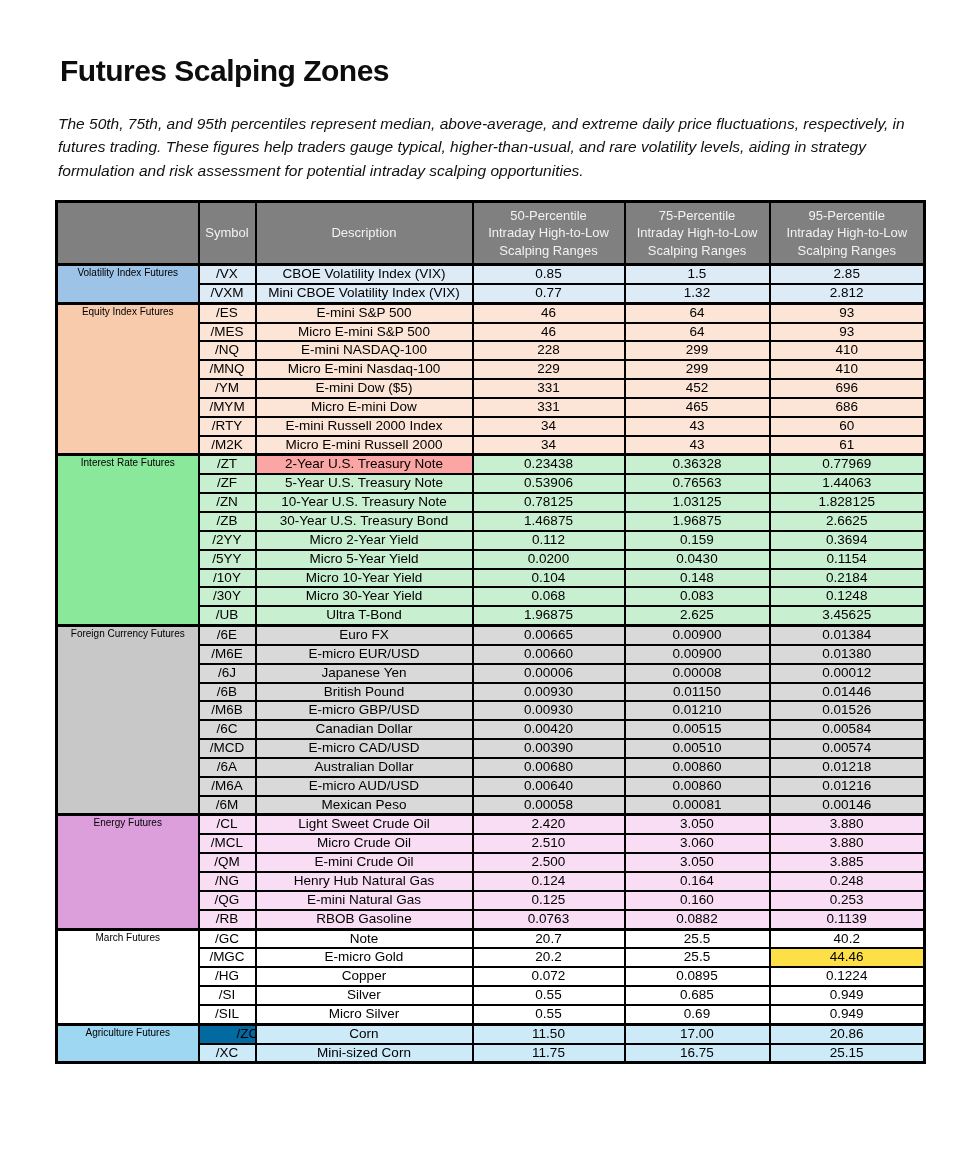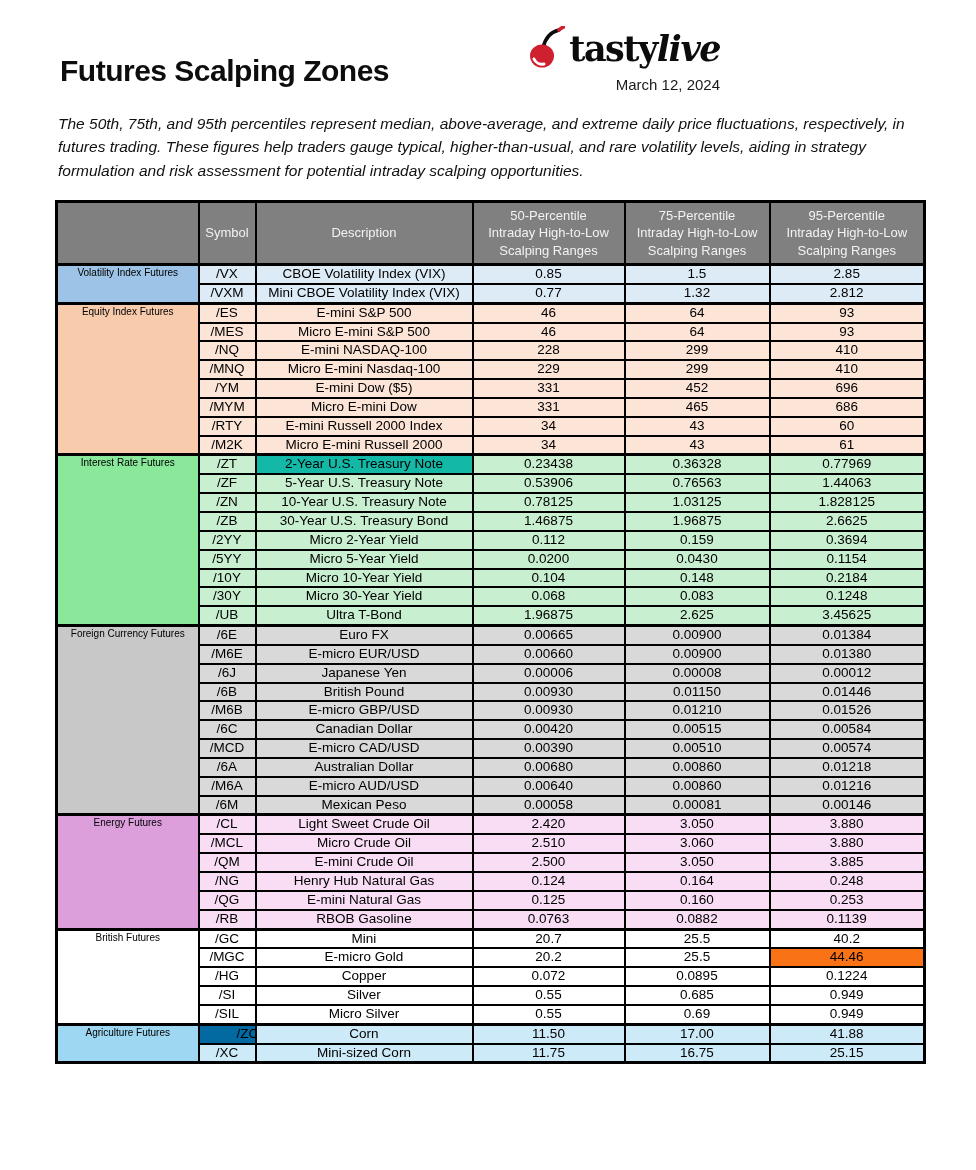--- a/index.html
+++ b/index.html
@@ -64,34 +64,20 @@
     vertical-align: top; font-size: 10px;
     padding-top: 2px; white-space: normal; line-height: 1.45;
   }
 </style>
 </head>
 <body>
 
 <div class="page-header">
   <div class="page-title">Futures Scalping Zones</div>
 
-  <div class="logo-block">
-    <div class="logo-row">
-      <span class="logo-cherry">
-        <svg width="36" height="44" viewBox="0 0 36 44">
-          <path d="M14 22 C 16 12, 22 6, 30 4" fill="none" stroke="#0c0c0c" stroke-width="3.4" stroke-linecap="round"></path>
-          <path d="M30 4 C 31.5 2.5, 33 1.5, 34.5 1" fill="none" stroke="#cf2030" stroke-width="3.6" stroke-linecap="round"></path>
-          <ellipse cx="13" cy="30" rx="12" ry="11.5" fill="#cf2030"></ellipse>
-          <path d="M5 33 a 9 8 0 0 0 10 5" fill="none" stroke="#ffffff" stroke-width="3" stroke-linecap="round"></path>
-        </svg>
-      </span>
-      <span class="logo-text"><span>tasty</span><span class="brand-italic">live</span></span>
-    </div>
-    <div class="logo-date">March 12, 2024</div>
-  </div>
 </div>
 
 <div class="page-description">The 50th, 75th, and 95th percentiles represent median, above-average, and extreme daily price fluctuations, respectively, in futures trading. These figures help traders gauge typical, higher-than-usual, and rare volatility levels, aiding in strategy formulation and risk assessment for potential intraday scalping opportunities.</div>
 
 <div class="table-wrap">
   <table class="futures">
     <colgroup>
       <col style="width:142px">
         <col style="width:57px">
         <col style="width:217px">
@@ -196,21 +182,21 @@
         <tr>
           <td style="background: rgb(252, 228, 214);">/M2K</td>
           <td style="background: rgb(252, 228, 214);">Micro E-mini Russell 2000</td>
           <td style="background: rgb(252, 228, 214);">34</td>
           <td style="background: rgb(252, 228, 214);">43</td>
           <td style="background: rgb(252, 228, 214);">61</td>
         </tr>
         <tr class="section-start">
           <td class="category-cell" rowspan="9" style="background: rgb(138, 232, 154);">Interest Rate Futures</td>
           <td style="background: rgb(200, 239, 208);">/ZT</td>
-          <td style="background: #14b8a6;">2-Year U.S. Treasury Note</td>
+          <td style="background: #fca5a5;">2-Year U.S. Treasury Note</td>
           <td style="background: rgb(200, 239, 208);">0.23438</td>
           <td style="background: rgb(200, 239, 208);">0.36328</td>
           <td style="background: rgb(200, 239, 208);">0.77969</td>
         </tr>
         <tr>
           <td style="background: rgb(200, 239, 208);">/ZF</td>
           <td style="background: rgb(200, 239, 208);">5-Year U.S. Treasury Note</td>
           <td style="background: rgb(200, 239, 208);">0.53906</td>
           <td style="background: rgb(200, 239, 208);">0.76563</td>
           <td style="background: rgb(200, 239, 208);">1.44063</td>
@@ -372,33 +358,33 @@
           <td style="background: rgb(248, 221, 244);">0.253</td>
         </tr>
         <tr>
           <td style="background: rgb(248, 221, 244);">/RB</td>
           <td style="background: rgb(248, 221, 244);">RBOB Gasoline</td>
           <td style="background: rgb(248, 221, 244);">0.0763</td>
           <td style="background: rgb(248, 221, 244);">0.0882</td>
           <td style="background: rgb(248, 221, 244);">0.1139</td>
         </tr>
         <tr class="section-start">
-          <td class="category-cell" rowspan="5" style="background: rgb(255, 255, 255);">British Futures</td>
+          <td class="category-cell" rowspan="5" style="background: rgb(255, 255, 255);">March Futures</td>
           <td style="background: rgb(255, 255, 255);">/GC</td>
-          <td style="background: rgb(255, 255, 255);">Mini</td>
+          <td style="background: rgb(255, 255, 255);">Note</td>
           <td style="background: rgb(255, 255, 255);">20.7</td>
           <td style="background: rgb(255, 255, 255);">25.5</td>
           <td style="background: rgb(255, 255, 255);">40.2</td>
         </tr>
         <tr>
           <td style="background: rgb(255, 255, 255);">/MGC</td>
           <td style="background: rgb(255, 255, 255);">E-micro Gold</td>
           <td style="background: rgb(255, 255, 255);">20.2</td>
           <td style="background: rgb(255, 255, 255);">25.5</td>
-          <td style="background: #f97316;">44.46</td>
+          <td style="background: #fde047;">44.46</td>
         </tr>
         <tr>
           <td style="background: rgb(255, 255, 255);">/HG</td>
           <td style="background: rgb(255, 255, 255);">Copper</td>
           <td style="background: rgb(255, 255, 255);">0.072</td>
           <td style="background: rgb(255, 255, 255);">0.0895</td>
           <td style="background: rgb(255, 255, 255);">0.1224</td>
         </tr>
         <tr>
           <td style="background: rgb(255, 255, 255);">/SI</td>
@@ -413,21 +399,21 @@
           <td style="background: rgb(255, 255, 255);">0.55</td>
           <td style="background: rgb(255, 255, 255);">0.69</td>
           <td style="background: rgb(255, 255, 255);">0.949</td>
         </tr>
         <tr class="section-start">
           <td class="category-cell" rowspan="2" style="background: rgb(158, 215, 242);">Agriculture Futures</td>
           <td style="background: #0369a1; padding-left: 37px;">/ZC</td>
           <td style="background: rgb(205, 234, 248);">Corn</td>
           <td style="background: rgb(205, 234, 248);">11.50</td>
           <td style="background: rgb(205, 234, 248);">17.00</td>
-          <td style="background: rgb(205, 234, 248);">41.88</td>
+          <td style="background: rgb(205, 234, 248);">20.86</td>
         </tr>
         <tr>
           <td style="background: rgb(205, 234, 248);">/XC</td>
           <td style="background: rgb(205, 234, 248);">Mini-sized Corn</td>
           <td style="background: rgb(205, 234, 248);">11.75</td>
           <td style="background: rgb(205, 234, 248);">16.75</td>
           <td style="background: rgb(205, 234, 248);">25.15</td>
         </tr>
       </tbody>
   </table>

